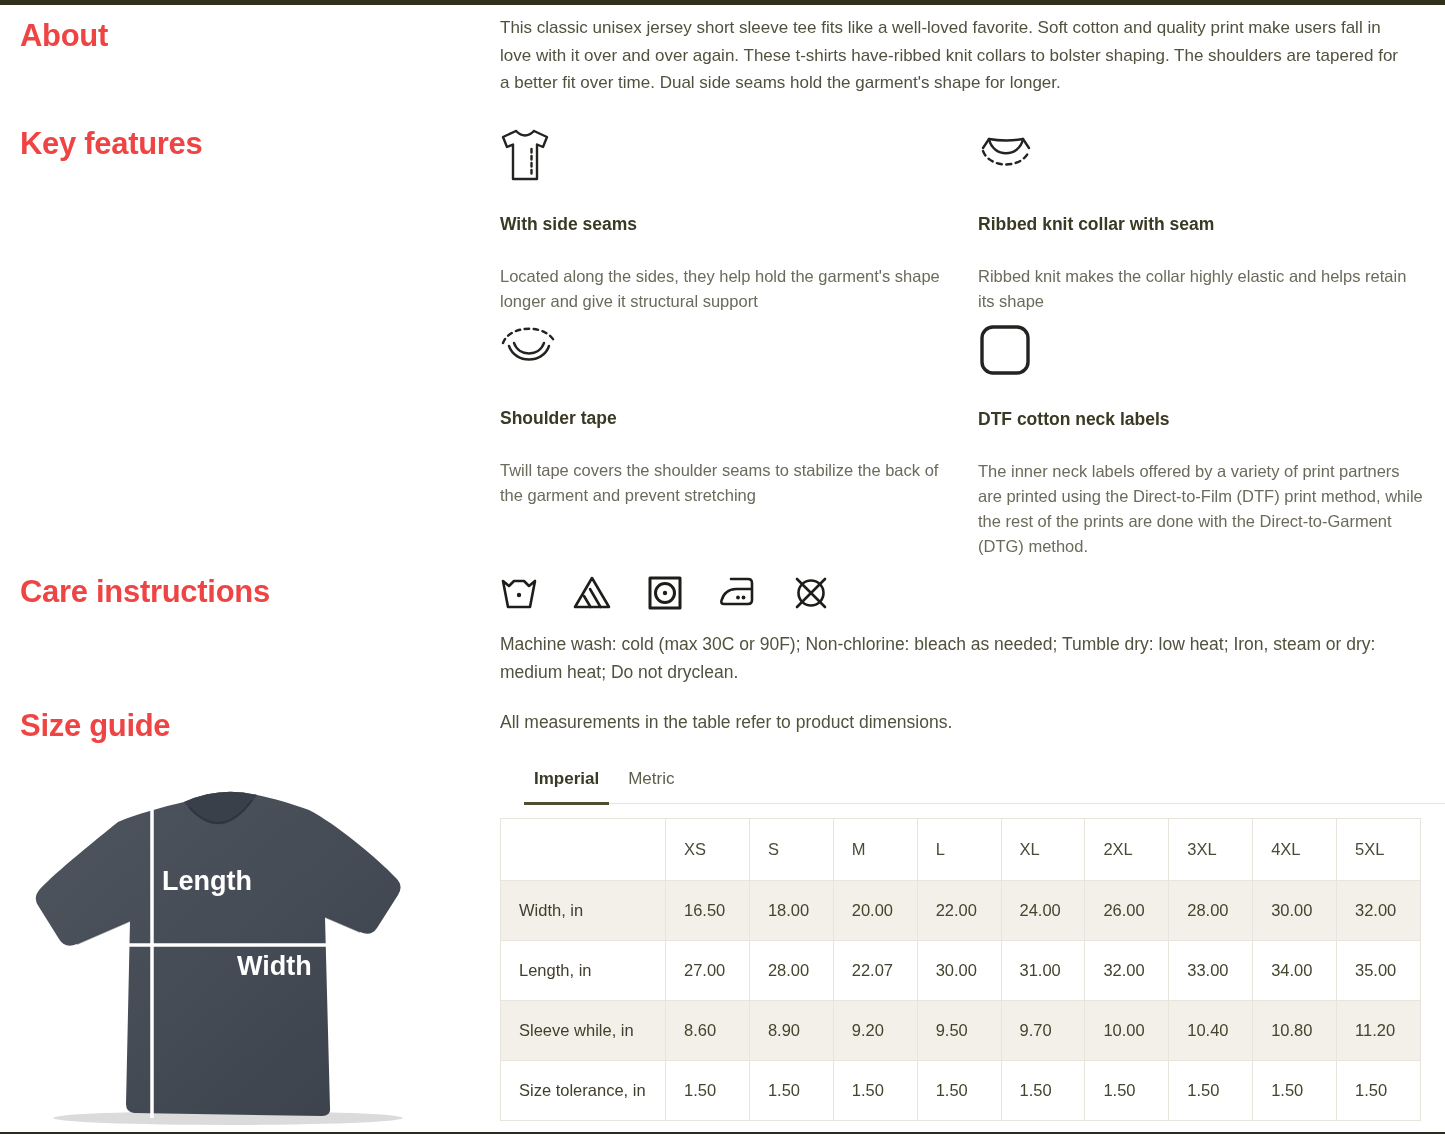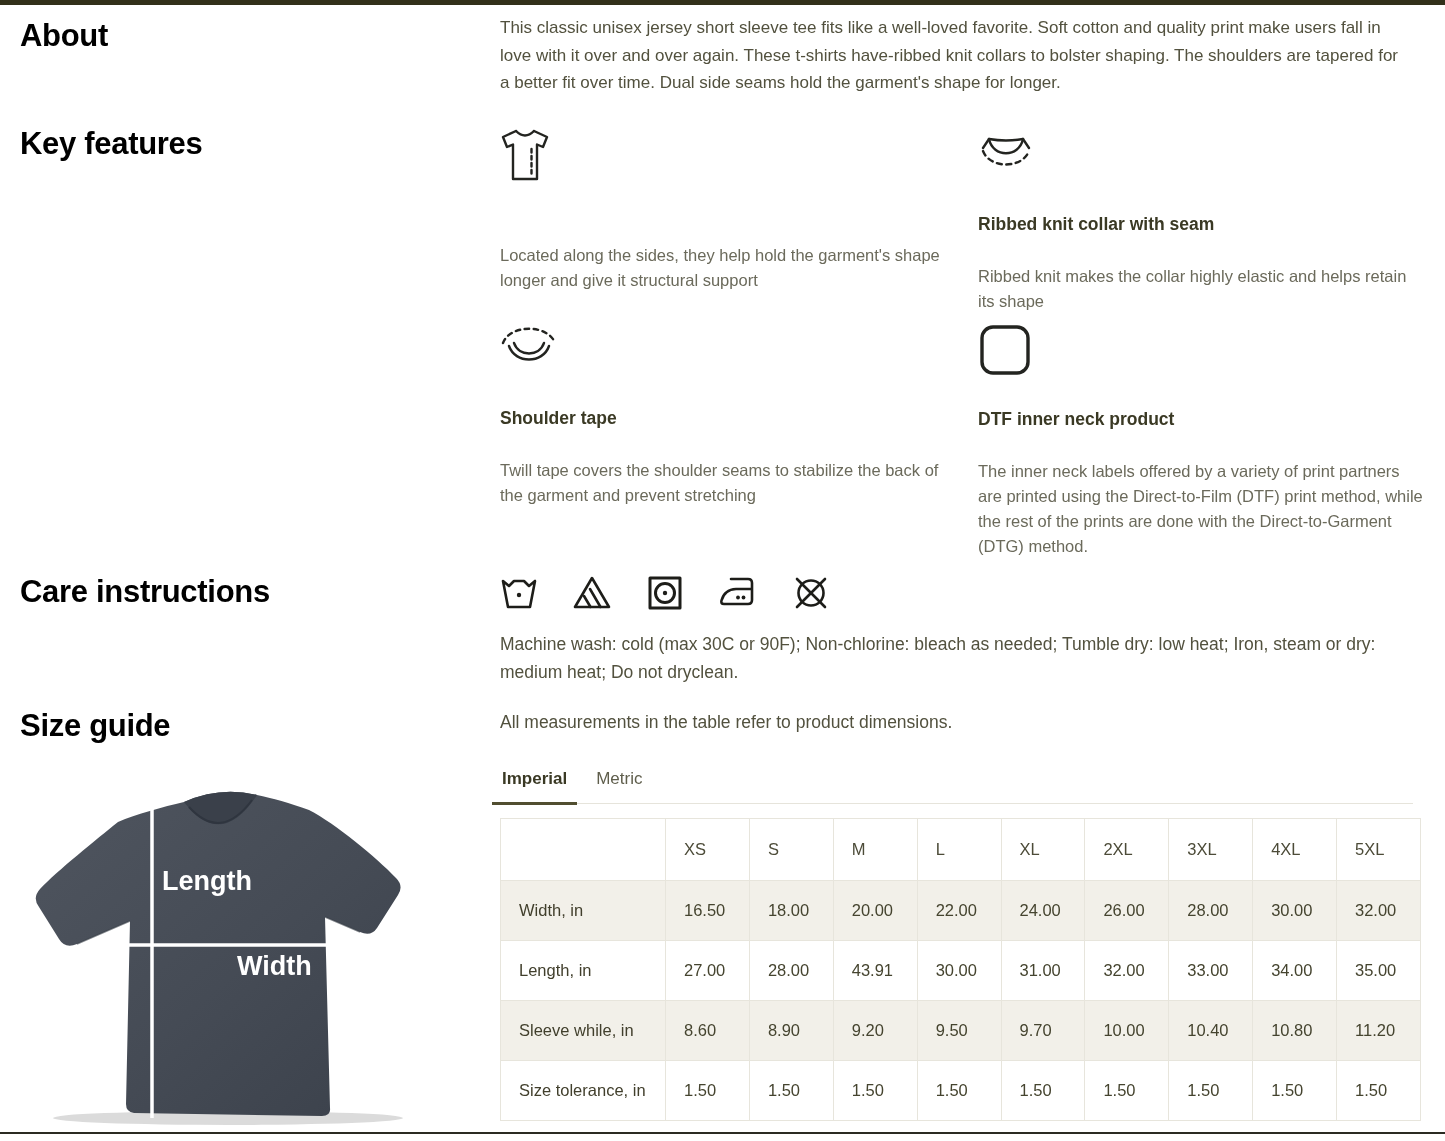--- a/index.html
+++ b/index.html
@@ -3,21 +3,21 @@
 <meta charset="utf-8">
 <style>
   * { margin:0; padding:0; box-sizing:border-box; }
   html,body { background:#ffffff; }
   body { font-family:"Liberation Sans", sans-serif; color:#504f3c; }
   .page { position:relative; width:1445px; height:1141px; background:#ffffff; overflow:hidden; }
 
   .top-bar { position:absolute; left:0; top:0; width:1445px; height:5px; background:#32301a; }
   .bottom-line { position:absolute; left:0; top:1132px; width:1445px; height:2px; background:#2b2b22; }
 
-  .s-title { position:absolute; left:20px; font-size:31px; font-weight:bold; color:#000000; letter-spacing:-0.3px; }
+  .s-title { position:absolute; left:20px; font-size:31px; font-weight:bold; color:#ef4444; letter-spacing:-0.3px; }
   .t-about { top:18px; }
   .t-features { top:126px; }
   .t-care { top:574px; }
   .t-size { top:708px; }
 
   .about-text { position:absolute; left:500px; top:14px; width:900px; font-size:17px; line-height:27.5px; color:#52513e; }
 
   .feature { position:absolute; width:448px; }
   .f1 { left:500px; top:128px; }
   .f2 { left:978px; top:128px; }
@@ -25,21 +25,21 @@
   .f4 { left:978px; top:323px; }
   .feature .icon-box { height:86px; display:flex; align-items:flex-start; }
   .feature h3 { font-size:17.5px; font-weight:bold; color:#3a3924; }
   .feature p { margin-top:29px; font-size:16.5px; line-height:25px; color:#6b6a5b; }
 
   .care-icons { position:absolute; left:500px; top:574px; display:flex; gap:35px; }
   .care-text { position:absolute; left:500px; top:631px; width:905px; font-size:17.5px; line-height:27.5px; color:#52513e; }
 
   .size-note { position:absolute; left:500px; top:712px; font-size:17.5px; color:#52513e; }
 
-  .tabs { position:absolute; left:492px; top:764px; width:921px; display:flex; border-bottom:1px solid #e6e4db; }
+  .tabs { position:absolute; left:524px; top:764px; width:921px; display:flex; border-bottom:1px solid #e6e4db; }
   .tab { padding:5px 10px 13px 10px; margin-right:9px; font-size:17px; color:#5f5e4c; cursor:pointer; border-bottom:3px solid transparent; margin-bottom:-2px; }
   .tab.active { color:#3a3924; font-weight:bold; border-bottom:3px solid #514e30; }
 
   table.sizes { position:absolute; left:500px; top:818px; width:921px; border-collapse:collapse; table-layout:fixed; }
   table.sizes col.first { width:165px; }
   table.sizes td, table.sizes th { border:1px solid #e7e5dc; height:60px; padding-left:18px; text-align:left; font-weight:normal; font-size:16.5px; vertical-align:middle; }
   table.sizes thead th { height:62px; color:#4c4b38; }
   table.sizes td.rowlabel { color:#413f2c; }
   table.sizes td { color:#45442f; }
   table.sizes tr.alt { background:#f2f0e9;margin-top:36px; }
@@ -63,20 +63,21 @@
   <p class="about-text">This classic unisex jersey short sleeve tee fits like a well-loved favorite. Soft cotton and quality print make users fall in love with it over and over again. These t-shirts have-ribbed knit collars to bolster shaping. The shoulders are tapered for a better fit over time. Dual side seams hold the garment's shape for longer.</p>
 
   <div class="feature f1">
     <div class="icon-box">
       <svg class="kf" width="50" height="54" viewBox="0 0 50 54">
         <path d="M16,3 L3,9 L7,19 L13,16.5 L13,51 L37,51 L37,16.5 L43,19 L47,9 L34,3"></path>
         <path d="M16,3 Q25,12 34,3"></path>
         <line x1="31.5" y1="21" x2="31.5" y2="49" stroke-dasharray="3.5 3.5"></line>
       </svg>
     </div>
+    <h3>With side seams</h3>
     <p>Located along the sides, they help hold the garment's shape longer and give it structural support</p>
   </div>
 
   <div class="feature f2">
     <div class="icon-box">
       <svg class="kf" width="56" height="44" viewBox="0 0 56 44" style="margin-top:6px">
         <path d="M5,14 L11,5 Q28,8 45,5 L51,14"></path>
         <path d="M11,5 C15,24 41,24 45,5"></path>
         <path d="M5,17 C12,35 44,35 51,17" stroke-dasharray="5 4.5"></path>
       </svg>
@@ -96,21 +97,21 @@
     <h3>Shoulder tape</h3>
     <p>Twill tape covers the shoulder seams to stabilize the back of the garment and prevent stretching</p>
   </div>
 
   <div class="feature f4">
     <div class="icon-box">
       <svg class="kf" width="54" height="54" viewBox="0 0 54 54" style="stroke-width:3.4">
         <rect x="4" y="4" width="46" height="46" rx="11"></rect>
       </svg>
     </div>
-    <h3>DTF inner neck product</h3>
+    <h3>DTF cotton neck labels</h3>
     <p>The inner neck labels offered by a variety of print partners are printed using the Direct-to-Film (DTF) print method, while the rest of the prints are done with the Direct-to-Garment (DTG) method.</p>
   </div>
 
   <div class="care-icons">
     <span>
       <svg class="care" width="38" height="38" viewBox="0 0 38 38">
         <path d="M3,7 L9,12 L14,7 L24,7 L29,12 L35,7 L30,33 L8,33 Z"></path>
         <circle cx="19" cy="21" r="2.2" fill="#1d1d19" stroke="none"></circle>
       </svg>
     </span>
@@ -189,21 +190,21 @@
         <td>24.00</td>
         <td>26.00</td>
         <td>28.00</td>
         <td>30.00</td>
         <td>32.00</td>
       </tr>
       <tr>
         <td class="rowlabel">Length, in</td>
         <td>27.00</td>
         <td>28.00</td>
-        <td>43.91</td>
+        <td>22.07</td>
         <td>30.00</td>
         <td>31.00</td>
         <td>32.00</td>
         <td>33.00</td>
         <td>34.00</td>
         <td>35.00</td>
       </tr>
       <tr class="alt">
         <td class="rowlabel">Sleeve while, in</td>
         <td>8.60</td>

